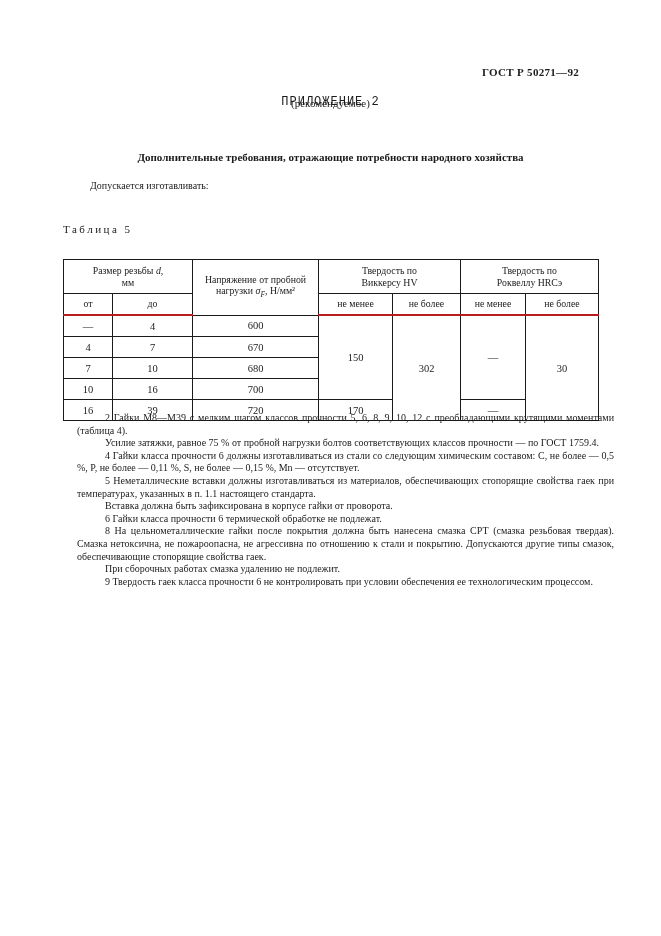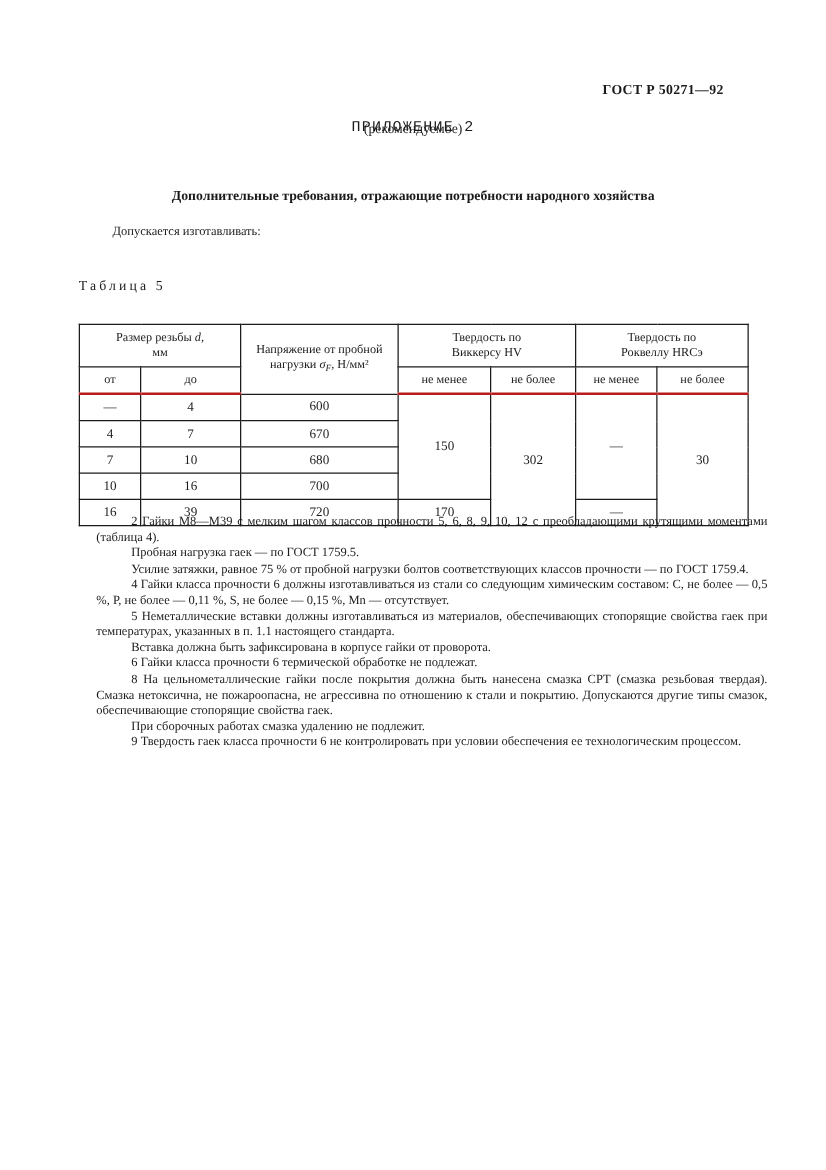--- a/index.html
+++ b/index.html
@@ -142,21 +142,20 @@
         <td>39</td>
         <td>720</td>
         <td>170</td>
         <td>—</td>
       </tr>
     </tbody>
   </table>
 
   <div class="para-block">
     <p class="doc-p">2 Гайки М8—М39 с мелким шагом классов прочности 5, 6, 8, 9, 10, 12 с преобладающими крутящими моментами (таблица 4).</p>
-    <p class="doc-p">Пробная нагрузка гаек — по ГОСТ 1759.5.</p>
     <p class="doc-p">Усилие затяжки, равное 75 % от пробной нагрузки болтов соответствующих классов прочности — по ГОСТ 1759.4.</p>
     <p class="doc-p">4 Гайки класса прочности 6 должны изготавливаться из стали со следующим химическим составом: С, не более — 0,5 %, Р, не более — 0,11 %, S, не более — 0,15 %, Mn — отсутствует.</p>
     <p class="doc-p">5 Неметаллические вставки должны изготавливаться из материалов, обеспечивающих стопорящие свойства гаек при температурах, указанных в п. 1.1 настоящего стандарта.</p>
     <p class="doc-p">Вставка должна быть зафиксирована в корпусе гайки от проворота.</p>
     <p class="doc-p">6 Гайки класса прочности 6 термической обработке не подлежат.</p>
     <p class="doc-p">8 На цельнометаллические гайки после покрытия должна быть нанесена смазка СРТ (смазка резьбовая твердая). Смазка нетоксична, не пожароопасна, не агрессивна по отношению к стали и покрытию. Допускаются другие типы смазок, обеспечивающие стопорящие свойства гаек.</p>
     <p class="doc-p">При сборочных работах смазка удалению не подлежит.</p>
     <p class="doc-p">9 Твердость гаек класса прочности 6 не контролировать при условии обеспечения ее технологическим процессом.</p>
   </div>
 

